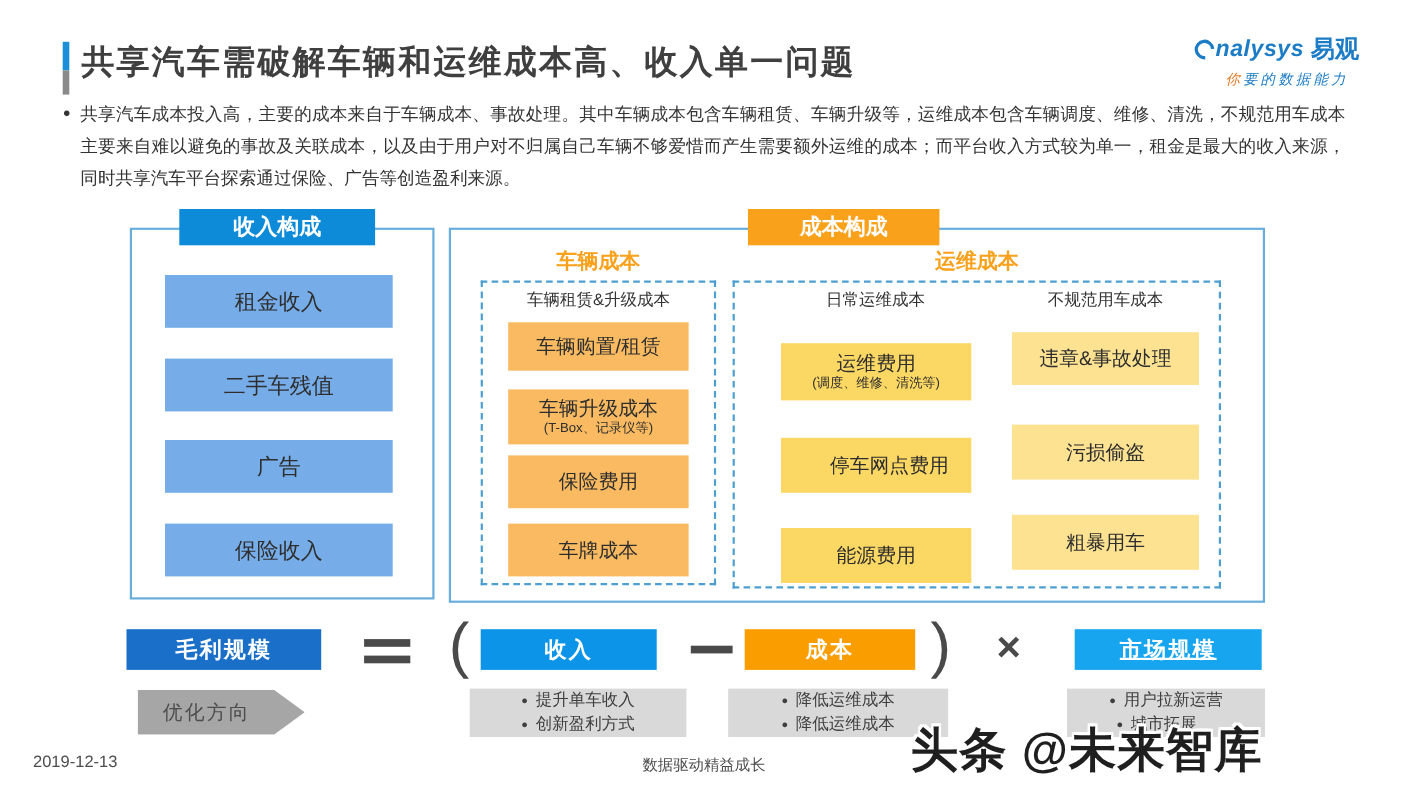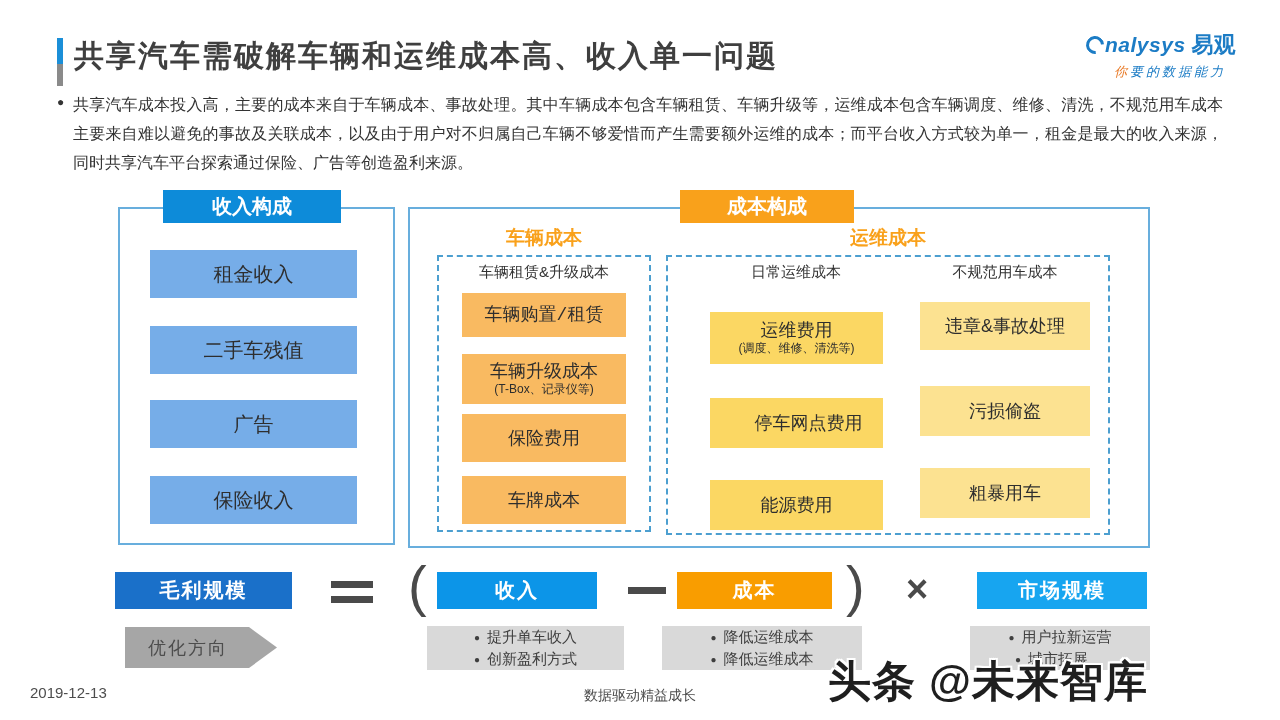--- a/index.html
+++ b/index.html
@@ -48,21 +48,21 @@
   .daily-item { left:710px; width:173px; background:#fbd763;margin-top:12px; }
   .irr-item { left:920px; width:170px; background:#fce291; }
   .cost-item .main { font-size:18px; line-height:21px; }
   .cost-item .sub { font-size:12px; line-height:15px; }
 
   
   .f-box { top:572px; height:37px; color:#fff; font-size:20px; font-weight:bold; letter-spacing:2px; }
   .f-gross  { left:115px; width:177px; background:#1a70c9; }
   .f-income { left:437px; width:160px; background:#0c95e8; }
   .f-cost   { left:677px; width:155px; background:#f99d00; }
-  .f-market { left:977px; width:170px; background:#17a5f0; }
+  .f-market { left:977px; width:170px; background:#17a5f0;text-decoration:underline; }
   .equals-sign { left:331px; top:581px; width:42px; }
   .equals-sign i { display:block; width:42px; height:7px; background:#4a4a4a; }
   .equals-sign i + i { margin-top:8px; }
   .minus-sign { left:628px; top:587px; width:38px; height:7px; background:#4a4a4a; }
   .paren { top:558px; font-size:56px; font-weight:300; color:#4a4a4a; line-height:56px; }
   .lparen { left:408px; }
   .rparen { left:846px; }
   .times-sign { left:906px; top:568px; font-size:38px; font-weight:bold; color:#4a4a4a; }
 
   
@@ -123,21 +123,21 @@
   <div class="abs flexc group-label" style="left:437px; width:214px;">车辆成本</div>
   <div class="abs flexc group-label" style="left:666px; width:444px;">运维成本</div>
 
   <div class="abs dashed-box" style="left:437px; top:255px; width:214px; height:277px;"></div>
   <div class="abs dashed-box" style="left:666px; top:255px; width:444px; height:280px;"></div>
 
   <div class="abs flexc sub-label" style="left:437px; width:214px;">车辆租赁&amp;升级成本</div>
   <div class="abs flexc sub-label" style="left:701px; width:190px;">日常运维成本</div>
   <div class="abs flexc sub-label" style="left:910px; width:190px;">不规范用车成本</div>
 
-  <div class="abs flexc cost-item veh-item" style="top:293px; height:44px;font-family:Liberation Mono, monospace;">
+  <div class="abs flexc cost-item veh-item" style="top:293px; height:44px;">
     <span class="main">车辆购置/租赁</span>
   </div>
   <div class="abs flexc cost-item veh-item" style="top:354px; height:50px;">
     <span class="main">车辆升级成本</span>
     <span class="sub">(T-Box、记录仪等)</span>
   </div>
   <div class="abs flexc cost-item veh-item" style="top:414px; height:48px;">
     <span class="main">保险费用</span>
   </div>
   <div class="abs flexc cost-item veh-item" style="top:476px; height:48px;">

